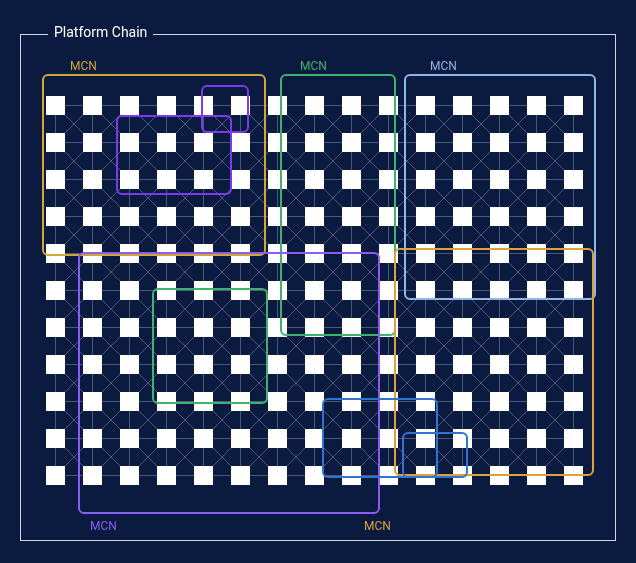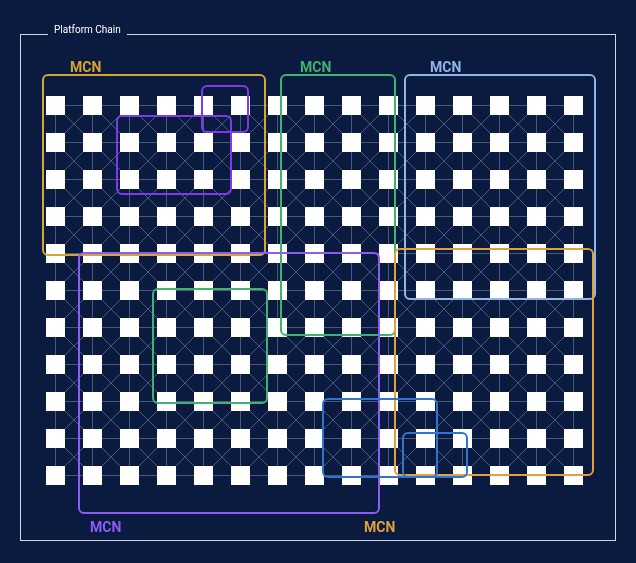--- a/index.html
+++ b/index.html
@@ -18,33 +18,32 @@
     top: 34px;
     right: 20px;
     bottom: 22px;
     border: 1px solid #cfd6e6;
     box-sizing: border-box;
   }
   .title {
     position: absolute;
     left: 48px;
     top: 24px;
-    font-size: 10px;
+    font-size: 14px;
     color: #ffffff;
     background: #0a1b3f;
     padding: 0 6px;
   }
   .mcn-label {
     position: absolute;
-    font-size: 14px;
+    font-size: 12px;
     background: #0a1b3f;
     white-space: nowrap;
     line-height: 1;
     z-index: 5;
-    font-weight: bold;
   }
   svg { position: absolute; left: 0; top: 0; }
   .region-rect {
     position: absolute;
     box-sizing: border-box;
     border-width: 2px;
     border-style: solid;
     border-radius: 6px;
     pointer-events: none;
     z-index: 3;

